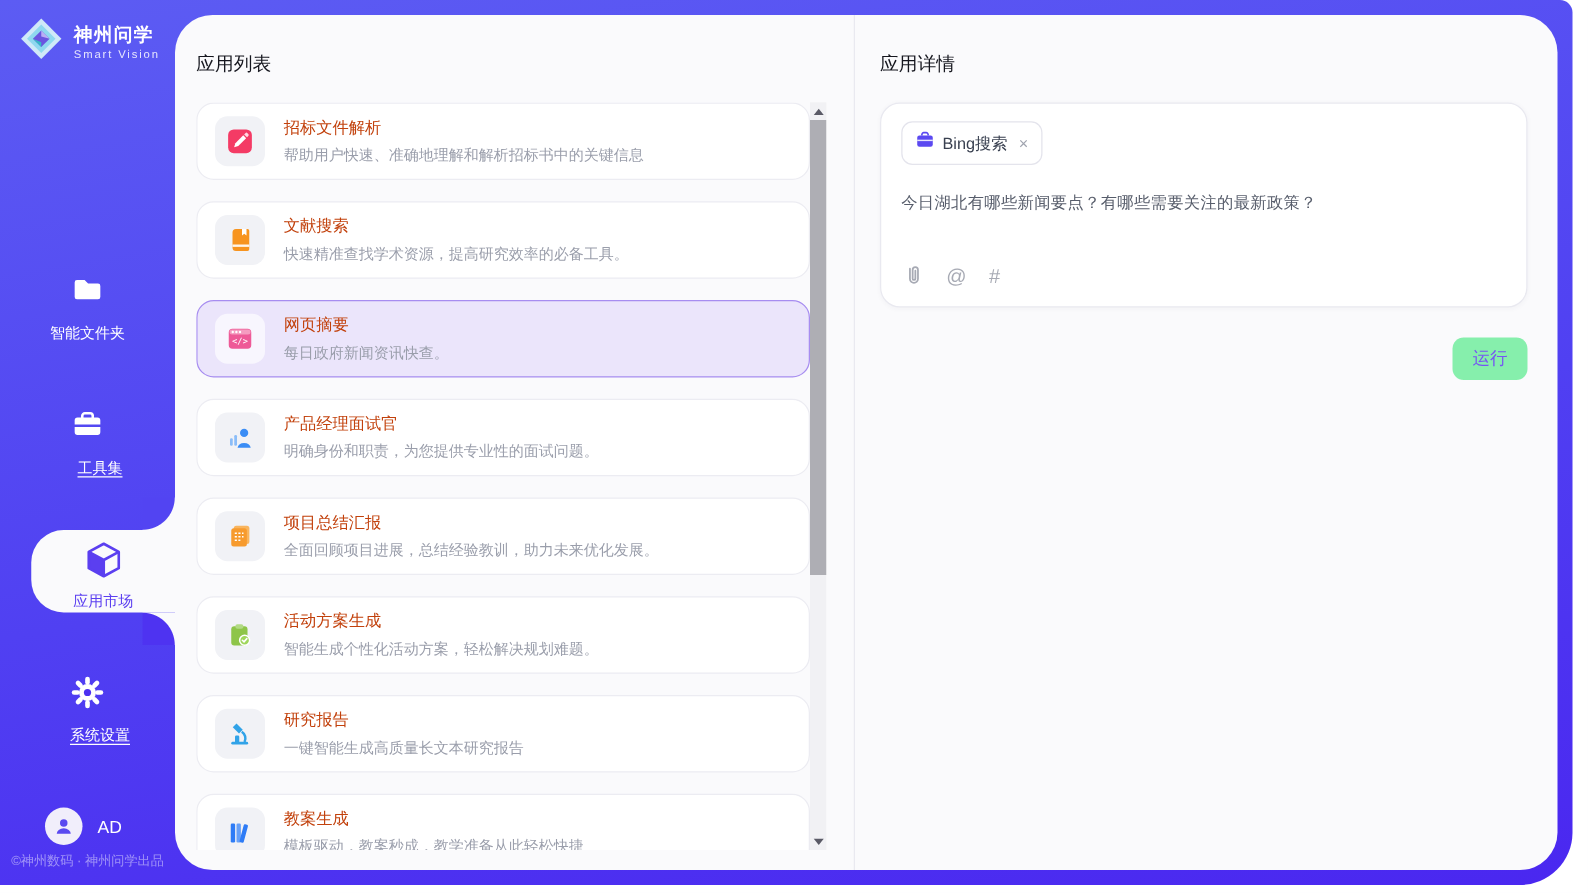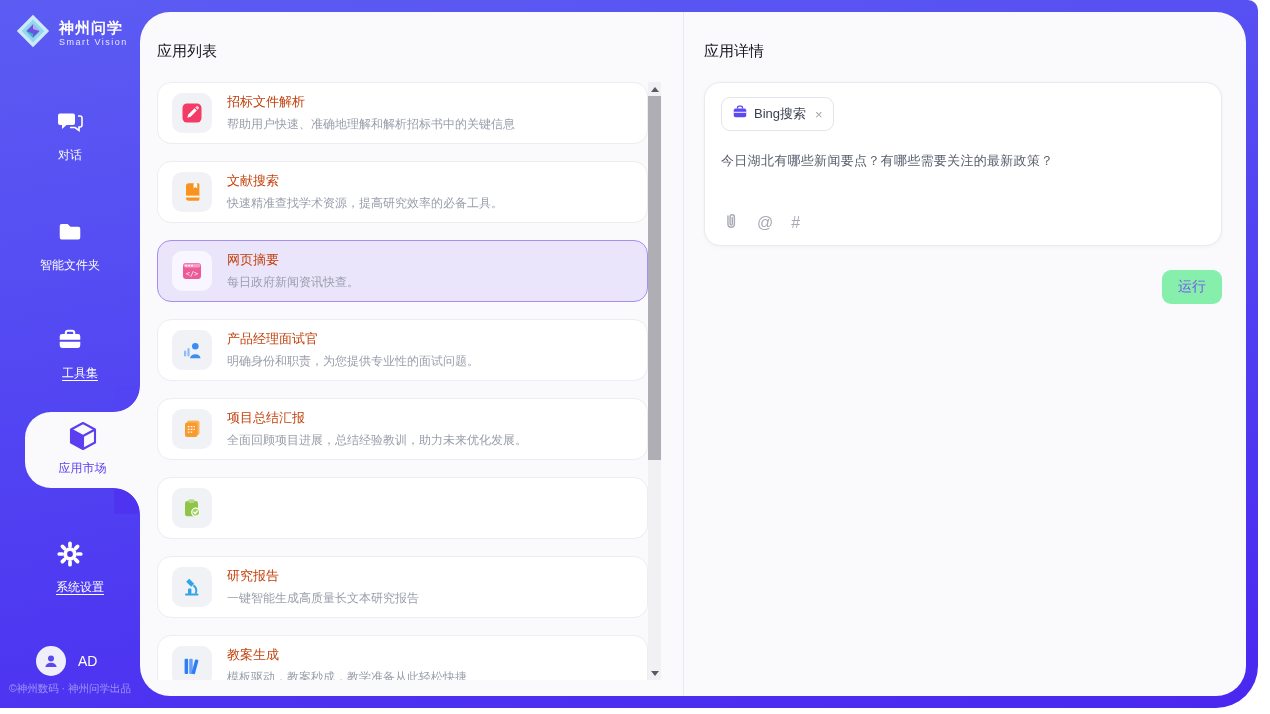--- a/index.html
+++ b/index.html
@@ -15,21 +15,21 @@
   
   .sidebar { position:absolute; left:0; top:0; width:140px; height:708px; color:#fff; }
   .logo { position:absolute; left:14px; top:12px; display:flex; align-items:center; gap:7px; }
   .logo-title { font-size:15px; font-weight:bold; letter-spacing:1px; line-height:18px; }
   .logo-sub { font-size:9px; color:rgba(255,255,255,.85); letter-spacing:1.5px; }
   .nav-item { position:absolute; left:0; width:140px; text-align:center; cursor:pointer; }
   .nav-item .lbl { display:block; margin-top:7px; font-size:12px; color:#fff; }
   .nav-item .lbl.u { text-decoration:underline; text-underline-offset:3px;margin-left:20px; }
   .ni-chat { top:108px; } .ni-folder { top:218px; } .ni-tools { top:326px; } .ni-settings { top:540px; }
 
-  .nav-active { position:absolute; left:25px; width:115px; top:412px; height:76px;
+  .nav-active { position:absolute; left:25px; width:115px; top:424px; height:66px;
     background:#fafafc; border-radius:26px 0 0 26px; text-align:center; cursor:pointer; }
   .nav-active::before { content:""; position:absolute; right:0; top:-26px; width:26px; height:26px;
     background:radial-gradient(circle at 0 0, #5244f2 0 25.4px, #fafafc 26.2px); }
   .nav-active::after { content:""; position:absolute; right:0; bottom:-26px; width:26px; height:26px;
     background:radial-gradient(circle at 0 100%, #4e33f1 0 25.4px, #fafafc 26.2px); }
   .nav-active .lbl { display:block; margin-top:3px; font-size:12px; color:#5b3ff0; }
   .nav-active svg { margin-top:7px; }
 
   .user-row { position:absolute; left:36px; top:646px; display:flex; align-items:center; gap:12px; cursor:pointer; }
   .avatar { width:30px; height:30px; border-radius:50%; background:#f1eefb;
@@ -102,29 +102,20 @@
           <polygon points="13,20 20,27 20,23" fill="#37b9c6"></polygon>
           <polygon points="20,13 27,20 20,18" fill="#b9aef5"></polygon>
         </svg>
       </span>
       <span>
         <span class="logo-title" style="display:block">神州问学</span>
         <span class="logo-sub" style="display:block">Smart Vision</span>
       </span>
     </div>
 
-    <div class="nav-item ni-chat">
-      <span>
-        <svg width="28" height="28" viewBox="0 0 28 28">
-          <path d="M22 8 h2 a2 2 0 0 1 2 2 v7 a2 2 0 0 1 -2 2 h-1 v3.4 L19 19.5 H14" fill="none" stroke="#fff" stroke-width="1.6"></path>
-          <path d="M4 5.5 h13 a2 2 0 0 1 2 2 v7.5 a2 2 0 0 1 -2 2 h-6.5 L6 21 v-4 H4 a2 2 0 0 1 -2 -2 V7.5 a2 2 0 0 1 2 -2 Z" fill="#fff"></path>
-        </svg>
-      </span>
-      <span class="lbl">对话</span>
-    </div>
 
     <div class="nav-item ni-folder">
       <span>
         <svg width="28" height="28" viewBox="0 0 30 30">
           <path d="M4 8.5 a2 2 0 0 1 2 -2 h6.5 l3 3 H24 a2 2 0 0 1 2 2 v9.5 a2 2 0 0 1 -2 2 H6 a2 2 0 0 1 -2 -2 Z" fill="#fff"></path>
         </svg>
       </span>
       <span class="lbl">智能文件夹</span>
     </div>
 
@@ -264,20 +255,24 @@
 
       <div class="app-card">
         <span class="app-icon-box">
           <svg width="22" height="22" viewBox="0 0 22 22">
             <rect x="4" y="4" width="13" height="15.3" rx="2.4" fill="#8ec549"></rect>
             <rect x="7.3" y="2.3" width="6.4" height="3.6" rx="1.6" fill="#b2da84"></rect>
             <circle cx="14.7" cy="15.2" r="4" fill="#9fd65b" stroke="#fff" stroke-width="1.2"></circle>
             <path d="M12.9 15.2 l1.3 1.3 2.3 -2.6" stroke="#fff" stroke-width="1.3" fill="none" stroke-linecap="round"></path>
           </svg>
         </span>
+        <span>
+          <span class="app-name" style="display:block">活动方案生成</span>
+          <span class="app-desc" style="display:block">智能生成个性化活动方案，轻松解决规划难题。</span>
+        </span>
       </div>
 
       <div class="app-card">
         <span class="app-icon-box">
           <svg width="22" height="22" viewBox="0 0 22 22">
             <path d="M8.2 2.8 l5 5 -3 3 -5 -5 z" fill="#31a3e8"></path>
             <path d="M12.4 9.4 a6.2 6.2 0 0 1 2.2 8.2" stroke="#31a3e8" stroke-width="2" fill="none"></path>
             <rect x="7" y="12.4" width="3.4" height="5.6" rx="1" fill="#31a3e8"></rect>
             <rect x="4" y="17.4" width="13.5" height="2.2" rx="1.1" fill="#31a3e8"></rect>
           </svg>

